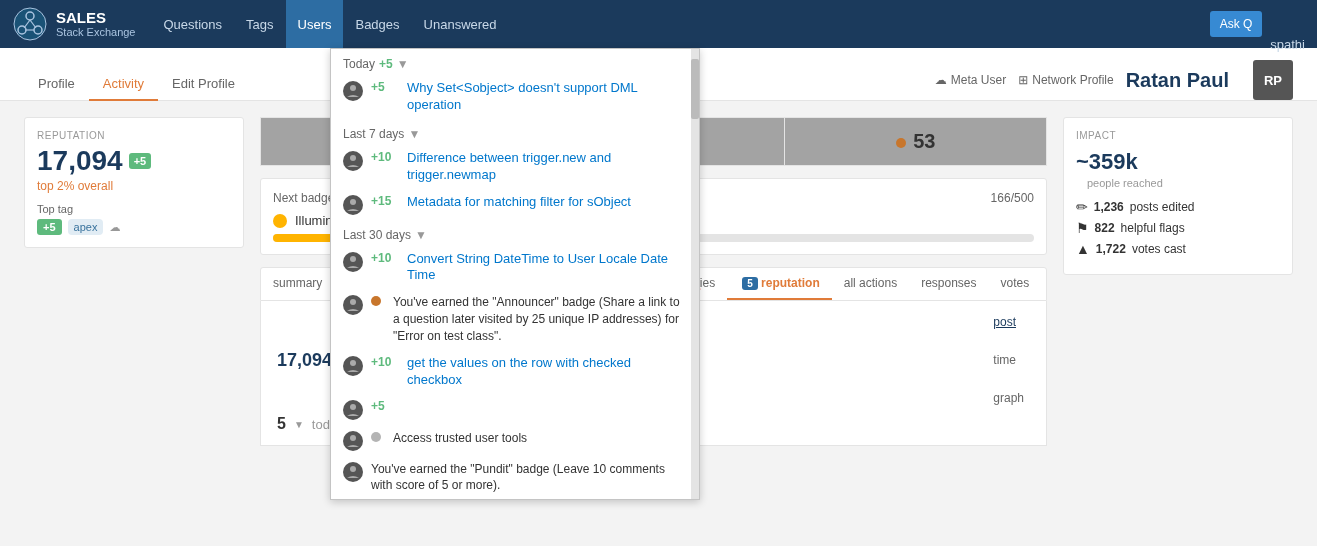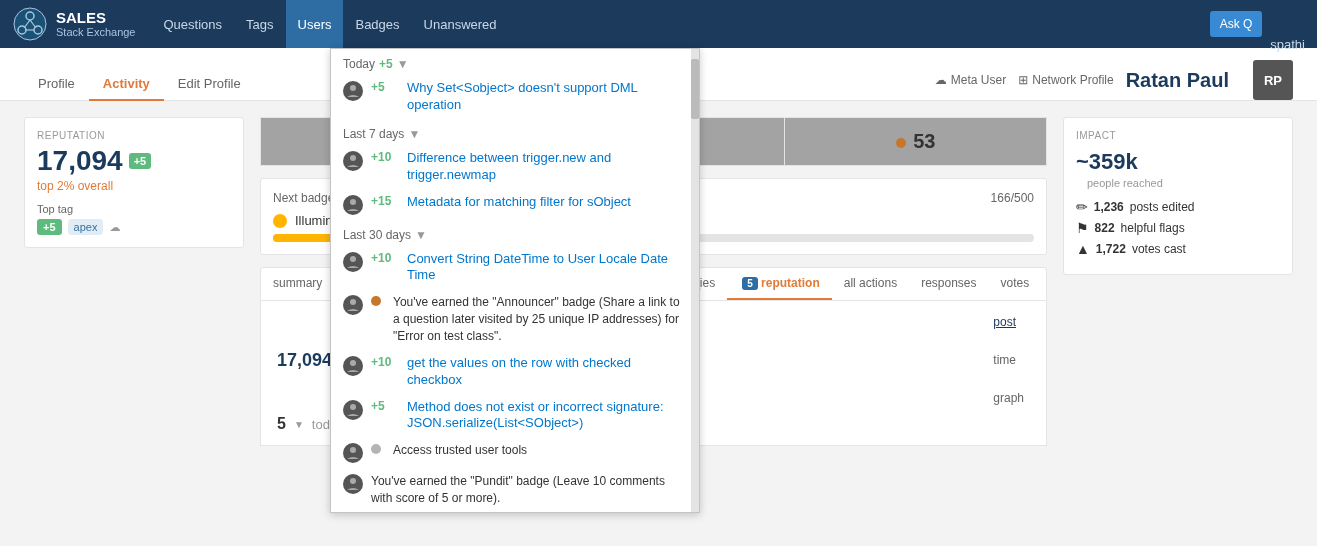--- a/index.html
+++ b/index.html
@@ -89,21 +89,21 @@
       padding: 8px 14px;
       cursor: pointer;
       font-size: 13px;
       color: #666;
       border-bottom: 2px solid transparent;
       margin-bottom: -1px;
     }
     .profile-tab.active {
       color: #e07b39;
       border-bottom: 2px solid #e07b39;
-      font-weight: bold;
+      font-weight: normal;
     }
     .meta-link {
       color: #666;
       font-size: 12px;
       cursor: pointer;
       display: flex;
       align-items: center;
       gap: 4px;
     }
     .user-name-header {
@@ -771,21 +771,20 @@
       </div>
       <div class="dropdown-item">
         <div class="dropdown-icon">
           <svg width="20" height="20" viewBox="0 0 20 20">
               <circle cx="10" cy="10" r="9" fill="#555"></circle>
               <circle cx="10" cy="7" r="3" fill="#aaa"></circle>
               <path d="M4 16 Q10 12 16 16" fill="#aaa"></path>
             </svg>
         </div>
         <span class="dropdown-score">+5</span>
-        <a class="dropdown-link">Method does not exist or incorrect signature: JSON.serialize(List&lt;SObject&gt;)</a>
       </div>
       <div class="dropdown-item">
         <div class="dropdown-icon">
           <svg width="20" height="20" viewBox="0 0 20 20">
               <circle cx="10" cy="10" r="9" fill="#555"></circle>
               <circle cx="10" cy="7" r="3" fill="#aaa"></circle>
               <path d="M4 16 Q10 12 16 16" fill="#aaa"></path>
             </svg>
         </div>
         <span style="margin-right:4px;">

